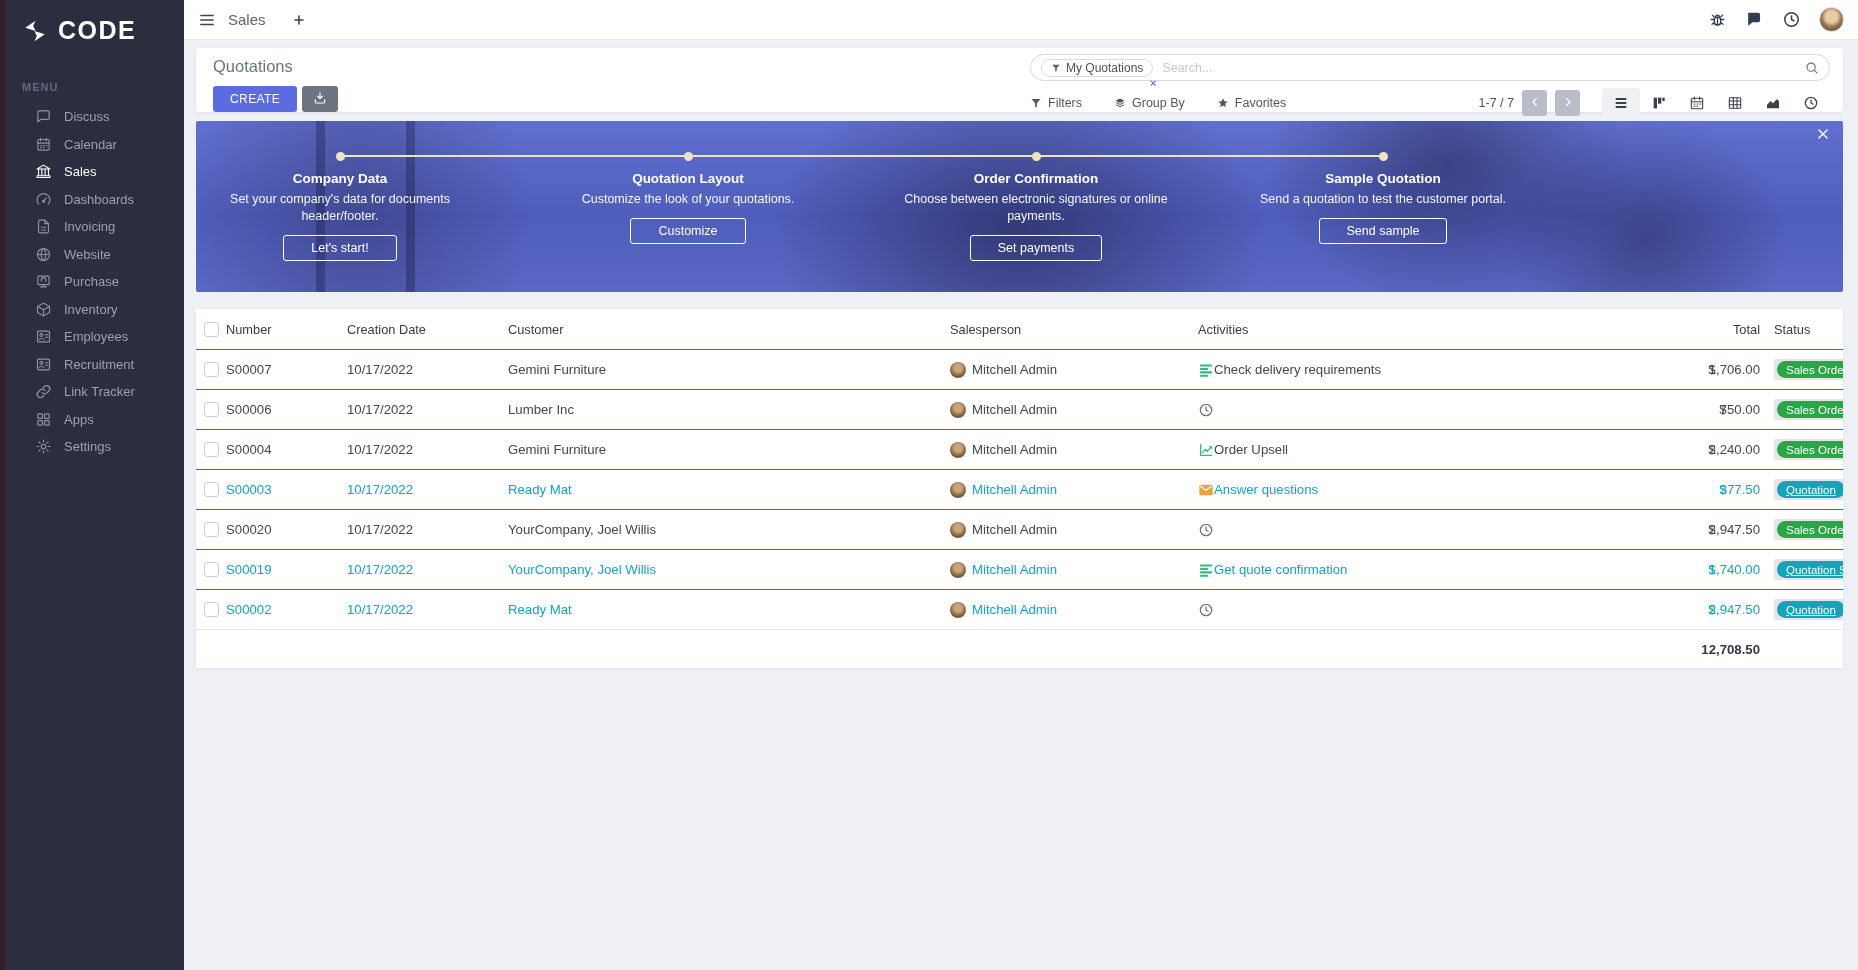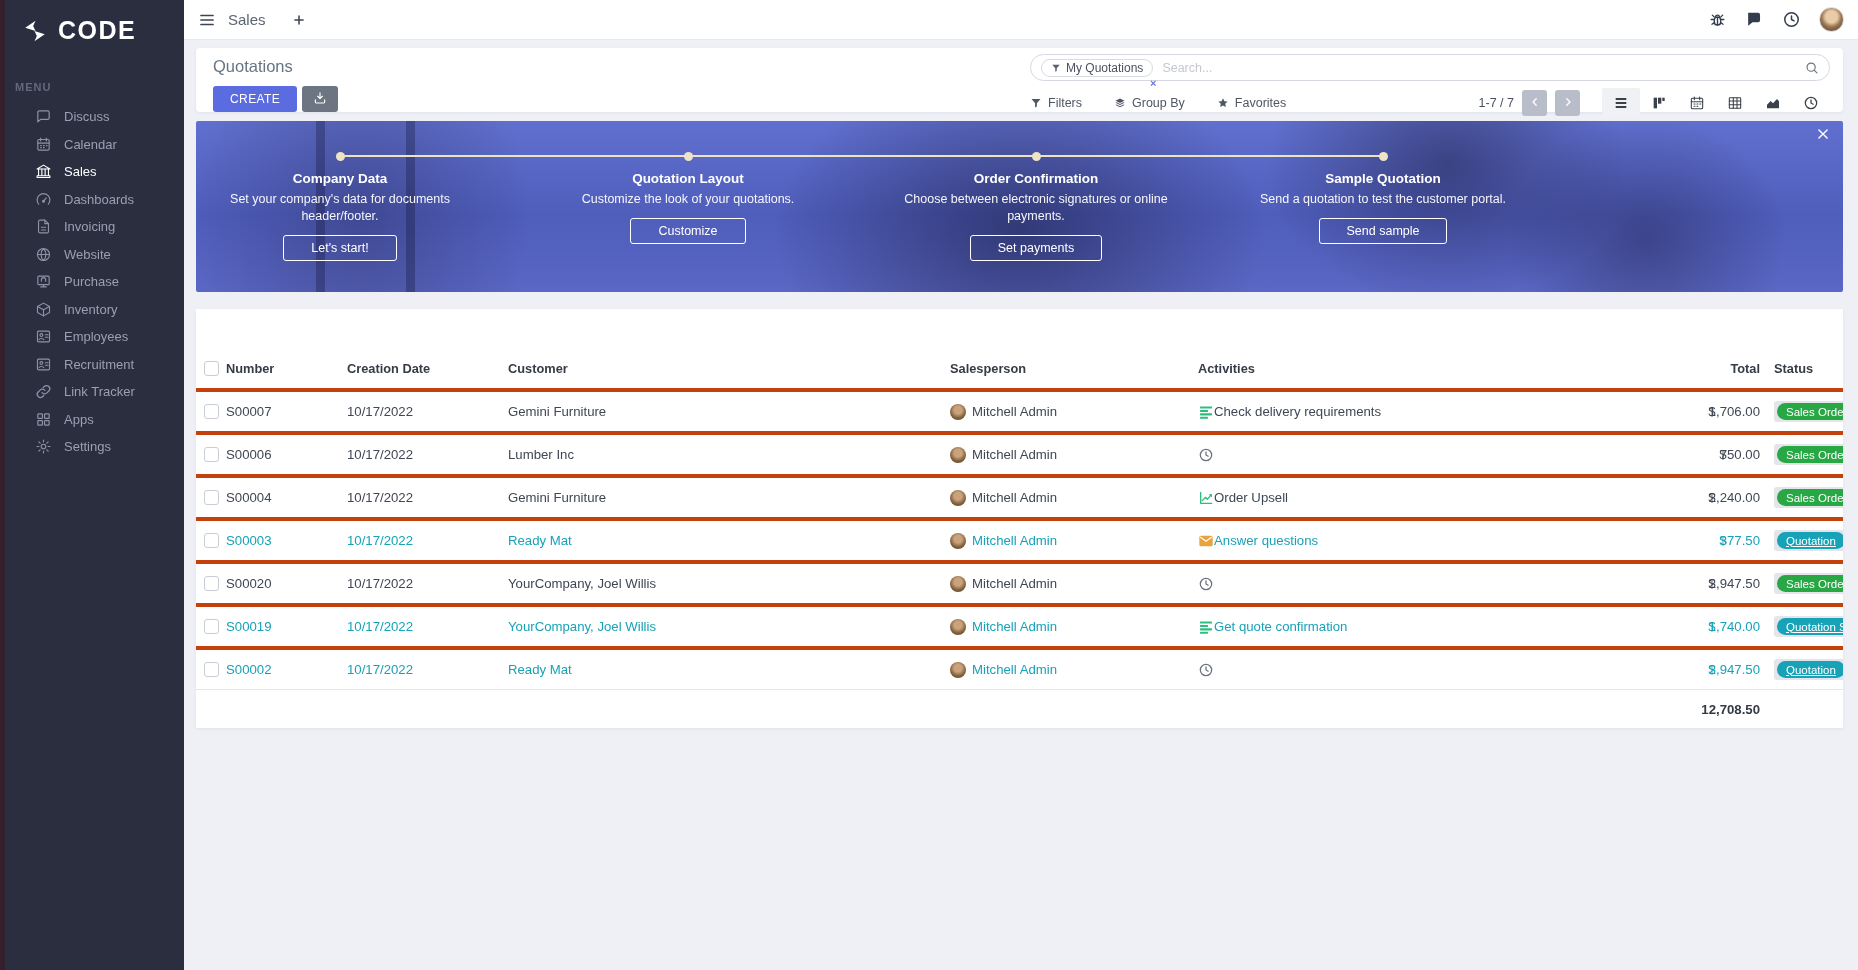--- a/index.html
+++ b/index.html
@@ -8,21 +8,21 @@
     background:#eef0f6;font-family:"Liberation Sans",sans-serif;
     -webkit-font-smoothing:antialiased;color:#3f4754;
   }
   
   .sidebar{position:absolute;left:0;top:0;width:184px;height:970px;background:#2a2e3f;z-index:5;}
   .sidebar .edge{position:absolute;left:0;top:0;width:5px;height:100%;background:#33202c;}
   .logo-row{display:flex;align-items:center;gap:8px;padding:16px 0 0 20px;color:#fff;text-align:center;}
   .logo-mark{width:30px;height:26px;}
   .logo-mark svg{width:100%;height:100%;display:block;}
   .logo-text{font-size:25px;font-weight:bold;letter-spacing:1.5px;color:#fff;}
-  .menu-label{padding:36px 0 10px 15px;font-size:11px;font-weight:bold;letter-spacing:1px;color:#62697c;}
+  .menu-label{padding:36px 0 10px 22px;font-size:11px;font-weight:bold;letter-spacing:1px;color:#62697c;}
   .mitem{display:flex;align-items:center;gap:12px;height:27.5px;padding-left:25px;color:#99a0b1;cursor:pointer;margin-left:10px;}
   .mitem .micon{width:17px;height:17px;flex:0 0 17px;color:#8d93a5;}
   .mitem .micon svg{width:100%;height:100%;display:block;}
   .mitem .mlabel{font-size:13px;}
   .mitem.active,.mitem.active .micon{color:#ffffff;}
   
   .topbar{position:absolute;left:184px;top:0;width:1674px;height:40px;background:#fff;
     border-bottom:1px solid #e7e9ef;display:flex;align-items:center;padding:0 14px;box-sizing:border-box;z-index:4;}
   .hamburger{width:18px;height:18px;color:#3c4352;cursor:pointer;}
   .hamburger svg{width:100%;height:100%;}
@@ -86,22 +86,22 @@
   .step{position:absolute;top:50px;width:300px;text-align:center;color:#fff;}
   .step-title{font-size:13.5px;font-weight:bold;}
   .step-desc{margin-top:5px;font-size:12.5px;line-height:1.35;color:rgba(255,255,255,.95);}
   .step-btn{margin-top:10px;background:transparent;border:1px solid #fff;border-radius:3px;color:#fff;
     font-size:12.5px;padding:5px 27px;cursor:pointer;font-family:inherit;}
   .banner-close{position:absolute;top:6px;right:13px;width:14px;height:14px;color:#fff;cursor:pointer;}
   .banner-close svg{width:100%;height:100%;}
   
   .tablecard{margin-top:17px;background:#fff;box-shadow:0 1px 3px rgba(40,40,70,.07);overflow:hidden;}
   .trow{display:grid;grid-template-columns:30px 121px 161px 442px 248px 432px 130px 1fr;
-    align-items:center;height:39px;border-top:4px solid #c2410c;font-size:13.2px;color:#3f4754;}
-  .trow.thead{height:40px;border-top:none;font-size:12.8px;color:#353c47;font-weight:bold;margin-top:39px;}
+    align-items:center;height:39px;border-top:1px solid #c2410c;font-size:13.2px;color:#3f4754;}
+  .trow.thead{height:40px;border-top:none;font-size:12.8px;color:#353c47;font-weight:normal;}
   .trow .cell{overflow:hidden;white-space:nowrap;}
   .cb-cell{display:flex;justify-content:center;}
   .checkbox{width:13px;height:13px;border:1px solid #c9cdd6;border-radius:3px;background:#fff;cursor:pointer;}
   .cell.total{text-align:right;padding-right:0;}
   .cell.status{padding-left:14px;}
   .sp-cell{display:flex;align-items:center;gap:6px;}
   .sp-avatar{width:16px;height:16px;border-radius:50%;flex:0 0 16px;
     background:radial-gradient(circle at 50% 38%,#caa27c 0 30%,#84643f 60%,#463423 100%);}
   .act-cell{display:flex;align-items:center;}
   .act-ico{width:16px;height:16px;flex:0 0 16px;}

